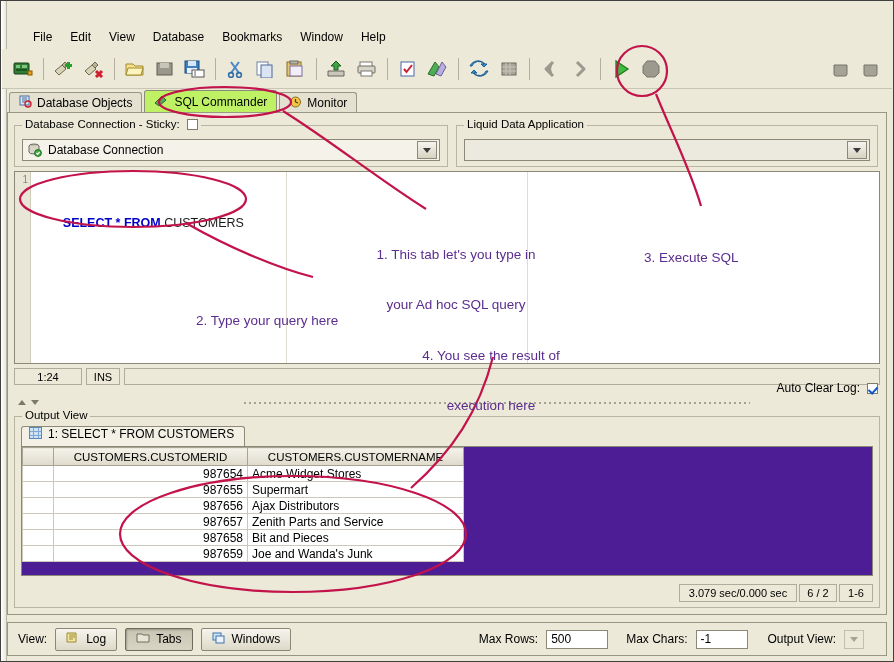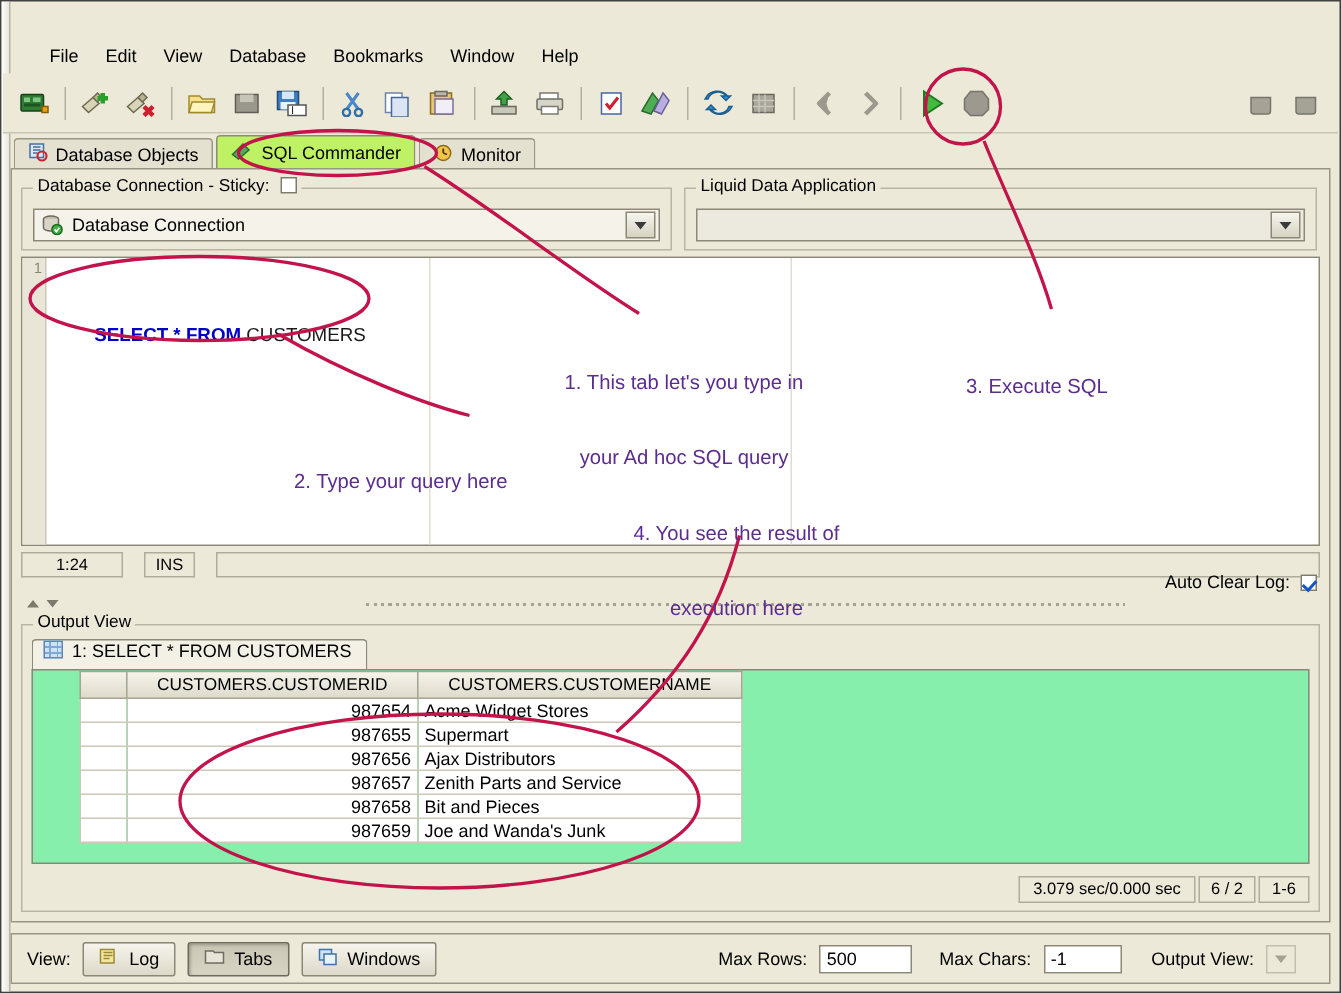--- a/index.html
+++ b/index.html
@@ -180,21 +180,21 @@
   }
   #editor-text .kw { color: #0000c8; font-weight: bold; }
   #editor-text .id { color: #1a1a1a; }
   .edit-divider {
     position: absolute; top: 0; bottom: 0; width: 1px; background: #e0ddd0;
   }
 
   
   #edit-status {
     position: absolute; left: 6px; top: 255px; right: 6px; height: 17px;
-    display: flex; gap: 14px; align-items: stretch;
+    display: flex; gap: 4px; align-items: stretch;
   }
   .stat-cell {
     border: 1px solid #b0ac9c; background: #ece9d8;
     font-size: 11px; display: flex; align-items: center; justify-content: center;
     color: #000; box-sizing: border-box;
   }
 
   
   #splitter-row {
     position: absolute; left: 6px; top: 284px; right: 6px; height: 12px;
@@ -244,23 +244,22 @@
     width: 13px; height: 12px; flex: none;
     background: #cfe3f7; border: 1px solid #5b87b8;
     box-sizing: border-box;
     background-image:
       linear-gradient(to right, transparent 3px, #7fa8d4 3px 4px, transparent 4px 8px, #7fa8d4 8px 9px, transparent 9px),
       linear-gradient(to bottom, transparent 3px, #7fa8d4 3px 4px, transparent 4px 7px, #7fa8d4 7px 8px, transparent 8px);
   }
 
   #table-area {
     position: absolute; left: 6px; top: 29px; right: 6px; bottom: 31px;
-    border: 1px solid #8b8878; background: #86efac; box-sizing: border-box;
+    border: 1px solid #8b8878; background: #4c1d95; box-sizing: border-box;
     overflow: hidden;
-    padding-left: 31px;
   }
   table.grid {
     border-collapse: collapse; table-layout: fixed;
     font-size: 12px; color: #000;
   }
   table.grid th {
     background: linear-gradient(to bottom,#f5f3ea,#dedacb);
     border: 1px solid #a8a494;
     height: 17px; font-weight: normal; font-size: 11.5px;
     padding: 0 4px;

